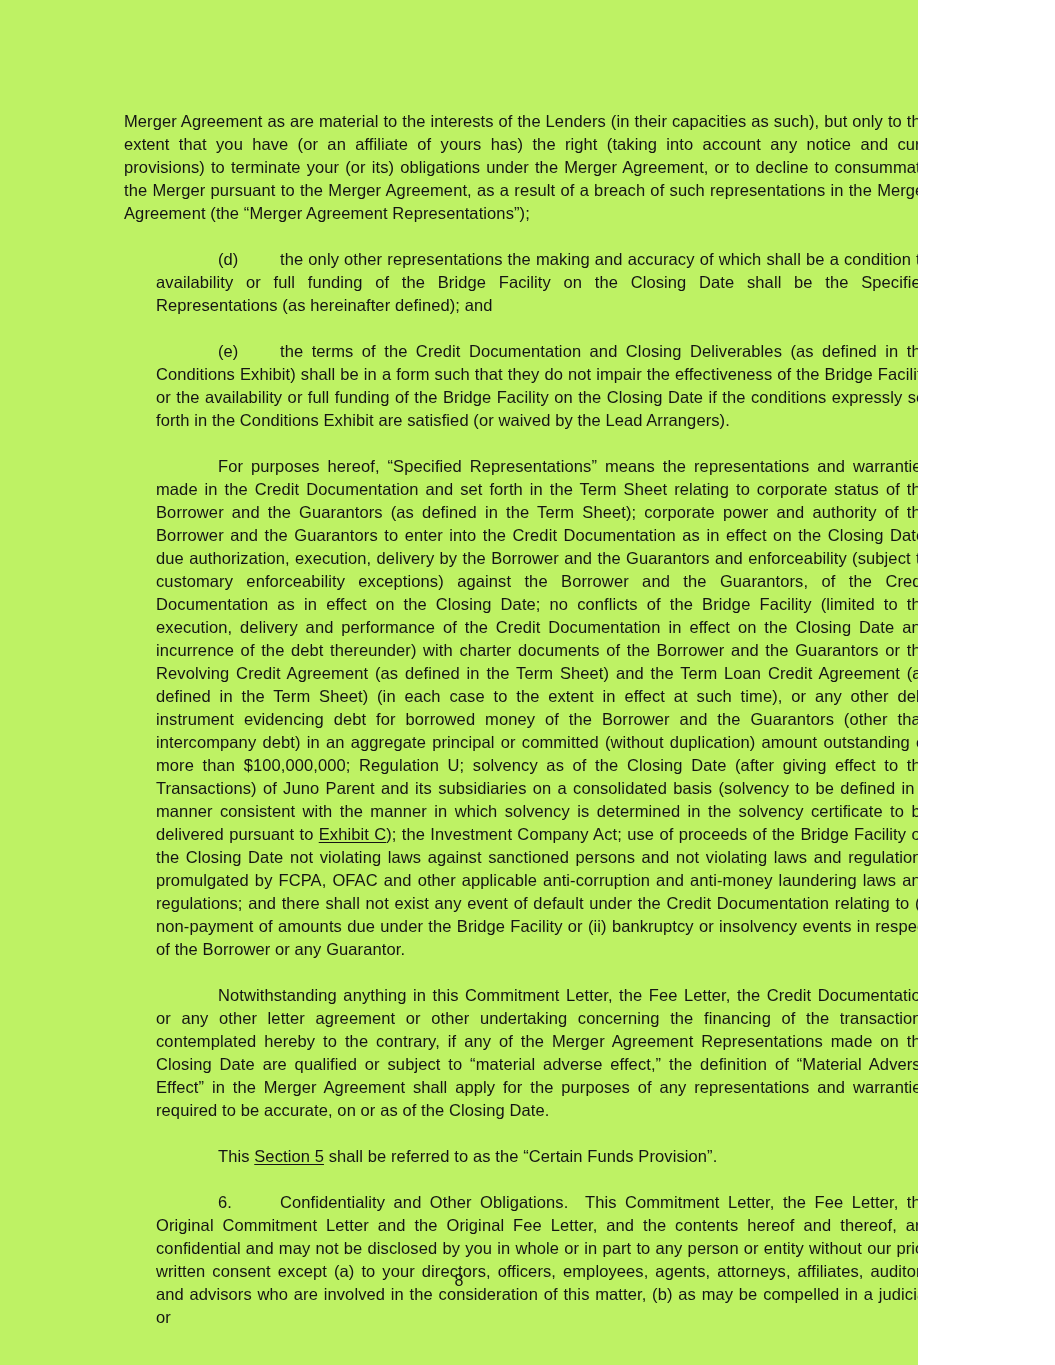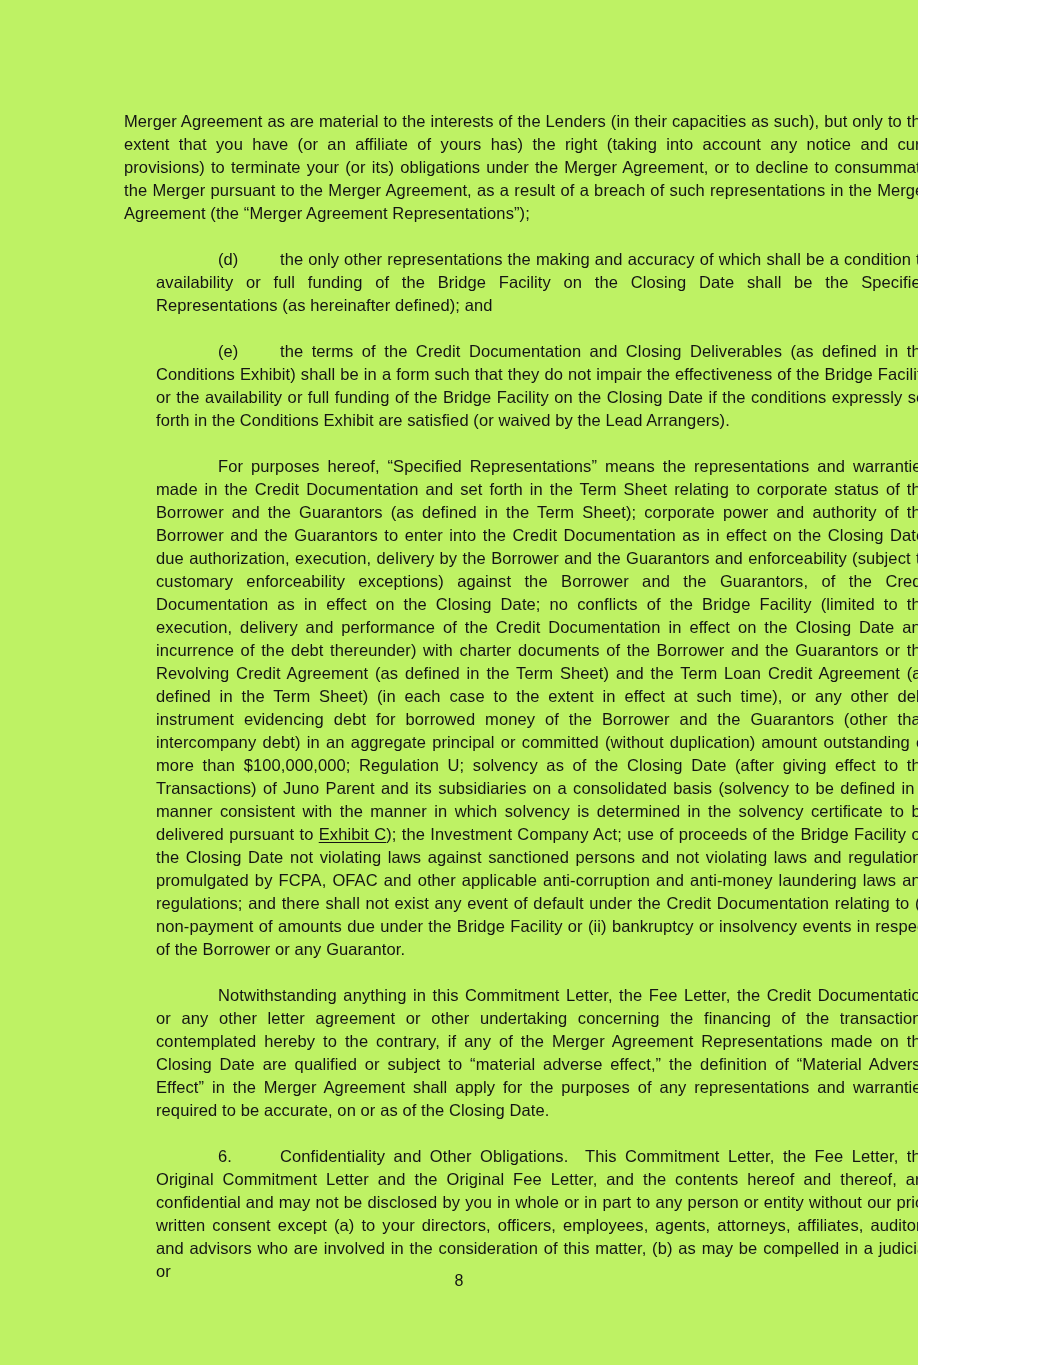--- a/index.html
+++ b/index.html
@@ -59,16 +59,17 @@
 </head>
 <body>
 
 <div class="page">
   <div class="content">
       <p class="plain"><span>Merger Agreement as are material to the interests of the Lenders (in their capacities as such), but only to the extent that you have (or an affiliate of yours has) the right (taking into account any notice and cure provisions) to terminate your (or its) obligations under the Merger Agreement, or to decline to consummate the Merger pursuant to the Merger Agreement, as a result of a breach of such representations in the Merger Agreement (the “Merger Agreement Representations”);</span></p>
       <p class="labeled"><span class="para-label">(d)</span><span>the only other representations the making and accuracy of which shall be a condition to availability or full funding of the Bridge Facility on the Closing Date shall be the Specified Representations (as hereinafter defined); and</span></p>
       <p class="labeled"><span class="para-label">(e)</span><span>the terms of the Credit Documentation and Closing Deliverables (as defined in the Conditions Exhibit) shall be in a form such that they do not impair the effectiveness of the Bridge Facility or the availability or full funding of the Bridge Facility on the Closing Date if the conditions expressly set forth in the Conditions Exhibit are satisfied (or waived by the Lead Arrangers).</span></p>
       <p class="indent"><span>For purposes hereof, “Specified Representations” means the representations and warranties made in the Credit Documentation and set forth in the Term Sheet relating to corporate status of the Borrower and the Guarantors (as defined in the Term Sheet); corporate power and authority of the Borrower and the Guarantors to enter into the Credit Documentation as in effect on the Closing Date; due authorization, execution, delivery by the Borrower and the Guarantors and enforceability (subject to customary enforceability exceptions) against the Borrower and the Guarantors, of the Credit Documentation as in effect on the Closing Date; no conflicts of the Bridge Facility (limited to the execution, delivery and performance of the Credit Documentation in effect on the Closing Date and incurrence of the debt thereunder) with charter documents of the Borrower and the Guarantors or the Revolving Credit Agreement (as defined in the Term Sheet) and the Term Loan Credit Agreement (as defined in the Term Sheet) (in each case to the extent in effect at such time), or any other debt instrument evidencing debt for borrowed money of the Borrower and the Guarantors (other than intercompany debt) in an aggregate principal or committed (without duplication) amount outstanding of more than $100,000,000; Regulation U; solvency as of the Closing Date (after giving effect to the Transactions) of Juno Parent and its subsidiaries on a consolidated basis (solvency to be defined in a manner consistent with the manner in which solvency is determined in the solvency certificate to be delivered pursuant to </span><span class="u">Exhibit C</span><span>); the Investment Company Act; use of proceeds of the Bridge Facility on the Closing Date not violating laws against sanctioned persons and not violating laws and regulations promulgated by FCPA, OFAC and other applicable anti-corruption and anti-money laundering laws and regulations; and there shall not exist any event of default under the Credit Documentation relating to (i) non-payment of amounts due under the Bridge Facility or (ii) bankruptcy or insolvency events in respect of the Borrower or any Guarantor.</span></p>
       <p class="indent"><span>Notwithstanding anything in this Commitment Letter, the Fee Letter, the Credit Documentation or any other letter agreement or other undertaking concerning the financing of the transactions contemplated hereby to the contrary, if any of the Merger Agreement Representations made on the Closing Date are qualified or subject to “material adverse effect,” the definition of “Material Adverse Effect” in the Merger Agreement shall apply for the purposes of any representations and warranties required to be accurate, on or as of the Closing Date.</span></p>
+      <p class="indent"><span>This </span><span class="u">Section 5</span><span> shall be referred to as the “Certain Funds Provision”.</span></p>
       <p class="labeled"><span class="para-label">6.</span><span>Confidentiality and Other Obligations.&nbsp; This Commitment Letter, the Fee Letter, the Original Commitment Letter and the Original Fee Letter, and the contents hereof and thereof, are confidential and may not be disclosed by you in whole or in part to any person or entity without our prior written consent except (a) to your directors, officers, employees, agents, attorneys, affiliates, auditors and advisors who are involved in the consideration of this matter, (b) as may be compelled in a judicial or</span></p>
     </div>
   <div class="page-number">8</div>
 </div>
 
 </body></html>

